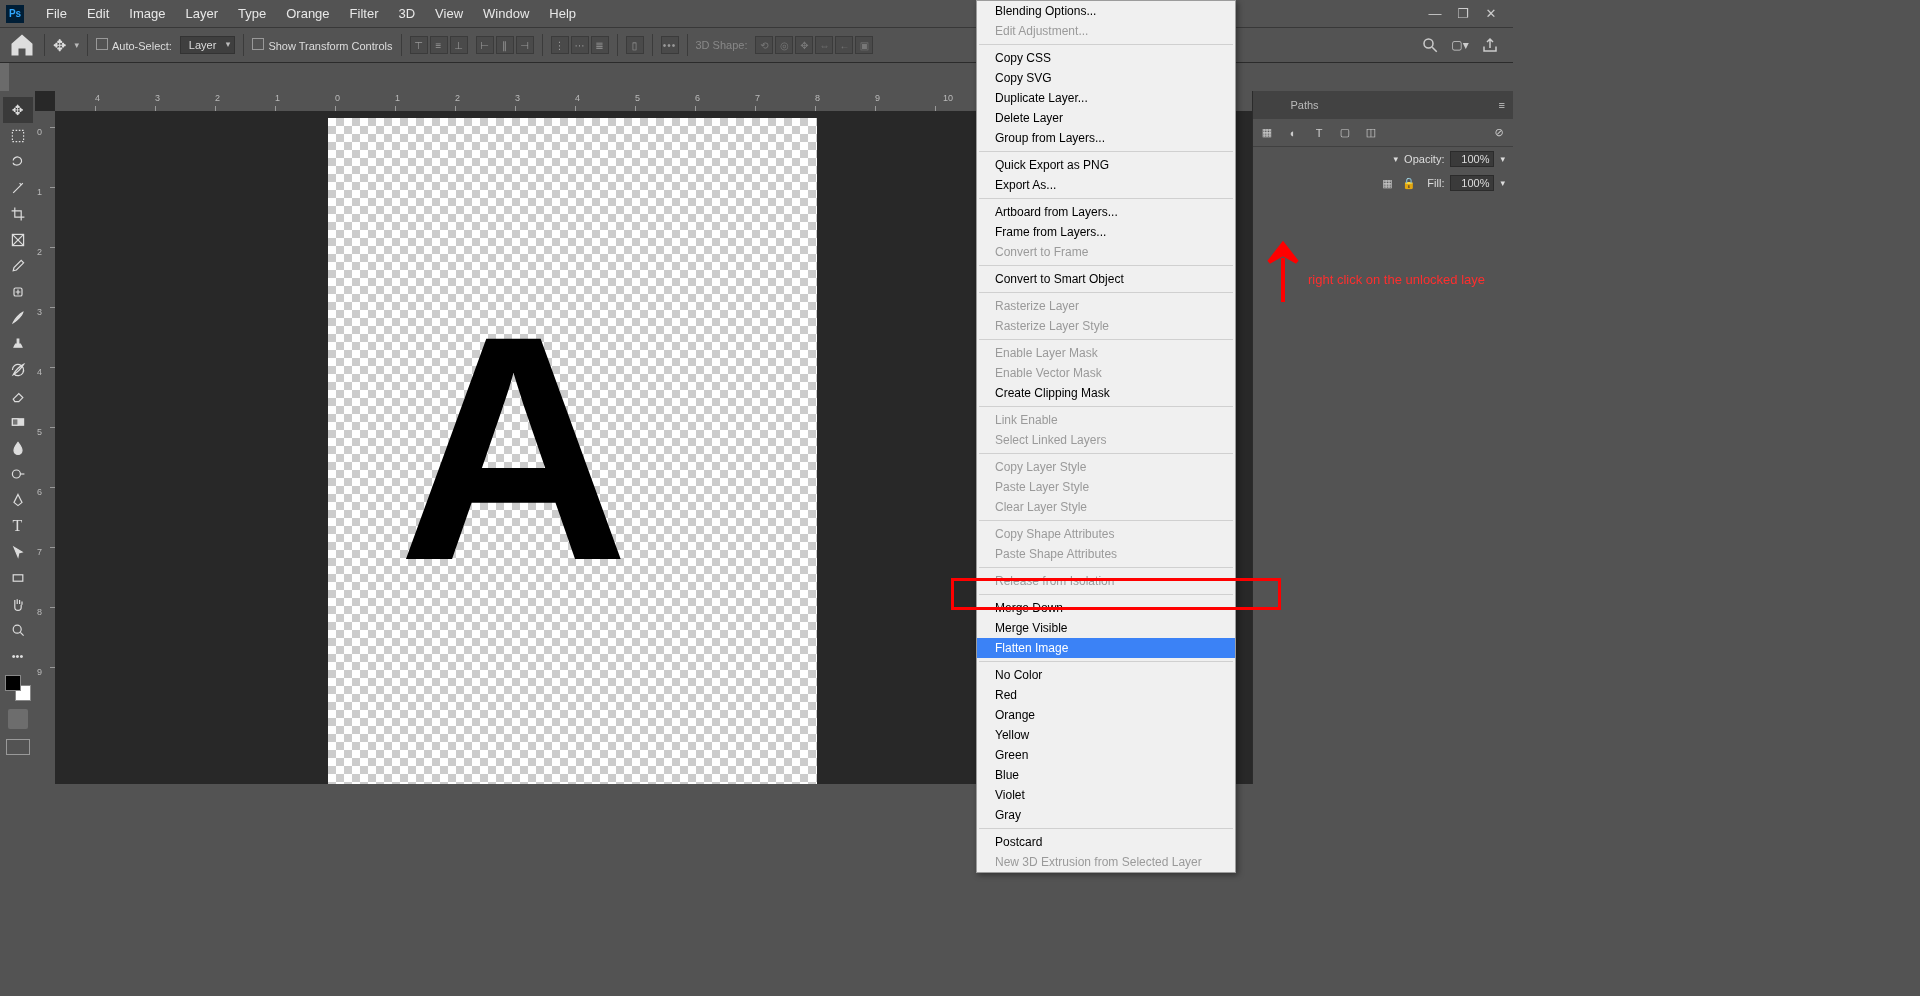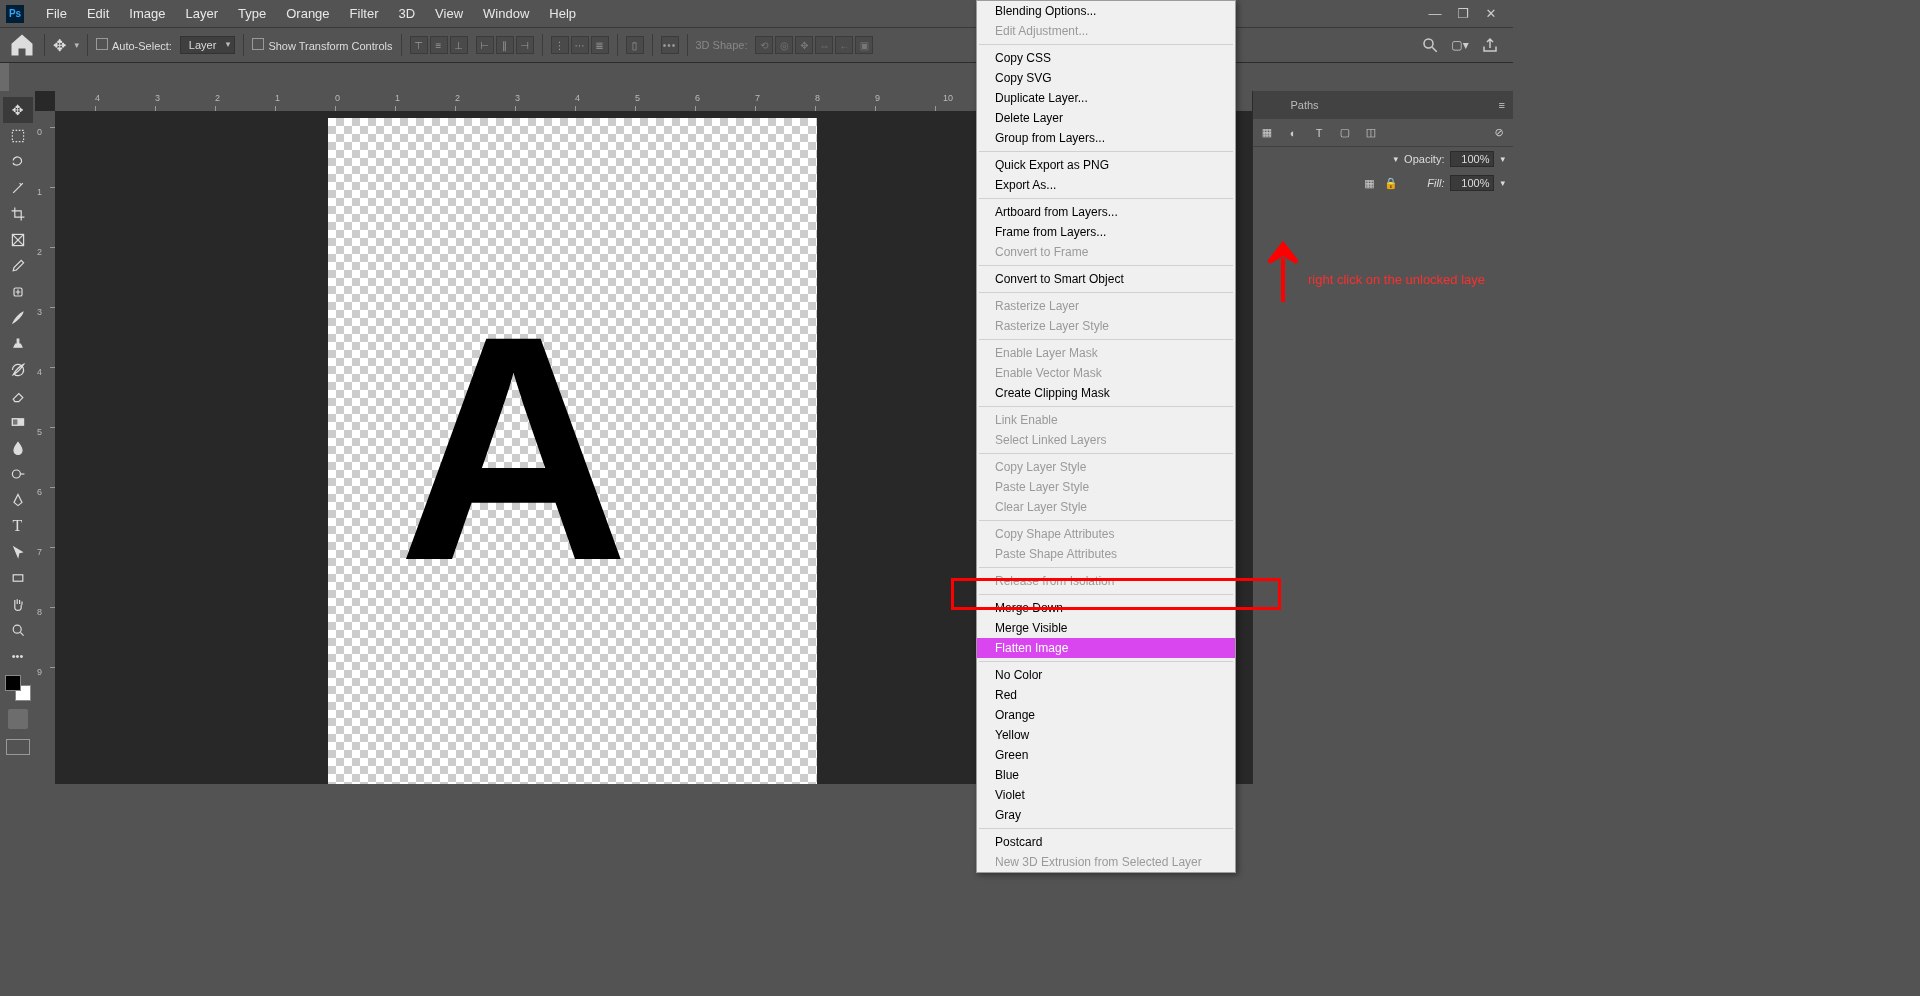--- a/index.html
+++ b/index.html
@@ -61,21 +61,21 @@
 .panel-ham{margin-left:auto;color:#ccc;}
 .panel-row{height:28px;display:flex;align-items:center;gap:8px;padding:0 6px;color:#ccc;font-size:11px;}
 .mini-ico{width:16px;height:16px;display:flex;align-items:center;justify-content:center;color:#ccc;}
 .prow{display:flex;align-items:center;gap:6px;padding:4px 8px;font-size:11px;}
 .inpt{background:#3a3a3a;border:1px solid #2b2b2b;color:#ddd;padding:1px 4px;font-size:11px;width:44px;text-align:right;}
 .layer-row{height:40px;background:#6b6b6b;display:flex;align-items:center;padding:0 8px;font-size:11px;color:#eee;}
 
 .ctx{position:absolute;left:976px;top:0;width:260px;background:#f0f0f0;color:#000;font-size:12px;box-shadow:2px 2px 6px rgba(0,0,0,.4);z-index:50;border:1px solid #9c9c9c;}
 .ctx-item{padding:2px 18px;line-height:16px;white-space:nowrap;}
 .ctx-item.disabled{color:#9a9a9a;}
-.ctx-item.hl{background:#d946ef;color:#fff;}
+.ctx-item.hl{background:#3b82f6;color:#fff;}
 .ctx-sep{height:1px;background:#d0d0d0;margin:3px 2px;}
 
 .redbox{position:absolute;border:3px solid #ff0000;z-index:60;}
 .arrow{position:absolute;z-index:60;}
 .redtext{position:absolute;color:#ff2e2e;font-size:13px;z-index:60;}
 </style>
 </head>
 <body>
 
 <div class="root">
@@ -358,21 +358,21 @@
       </div>
       <div class="prow" style="justify-content:flex-end;">
         <span style="font-size:9px;">▾</span>
         <span>Opacity:</span>
         <span class="inpt">100%</span>
         <span style="font-size:9px;">▾</span>
       </div>
       <div class="prow" style="justify-content:flex-end;">
         <span class="mini-ico">▦</span>
         <span class="mini-ico">🔒</span>
-        <span style="margin-left:22px;font-style:italic;">Fill:</span>
+        <span style="margin-left:4px;">Fill:</span>
         <span class="inpt">100%</span>
         <span style="font-size:9px;">▾</span>
       </div>
     </div>
   </div>
 
   <div class="ctx" id="ctx">
       <div class="ctx-item">Blending Options...</div>
       <div class="ctx-item disabled">Edit Adjustment...</div>
       <div class="ctx-sep"></div>

